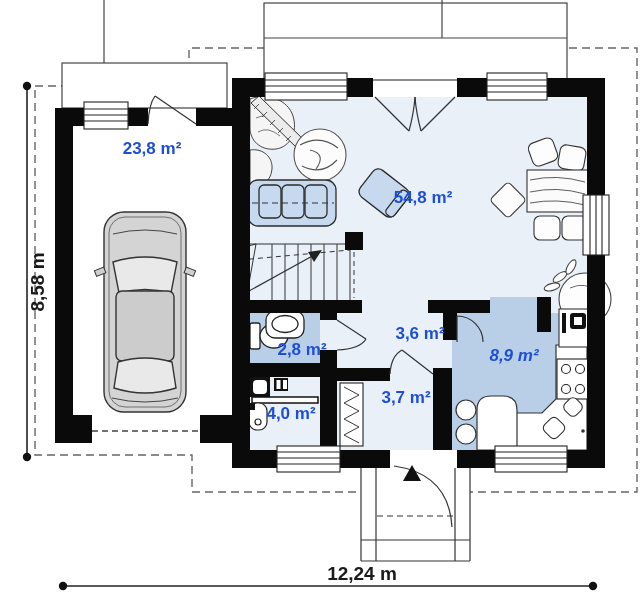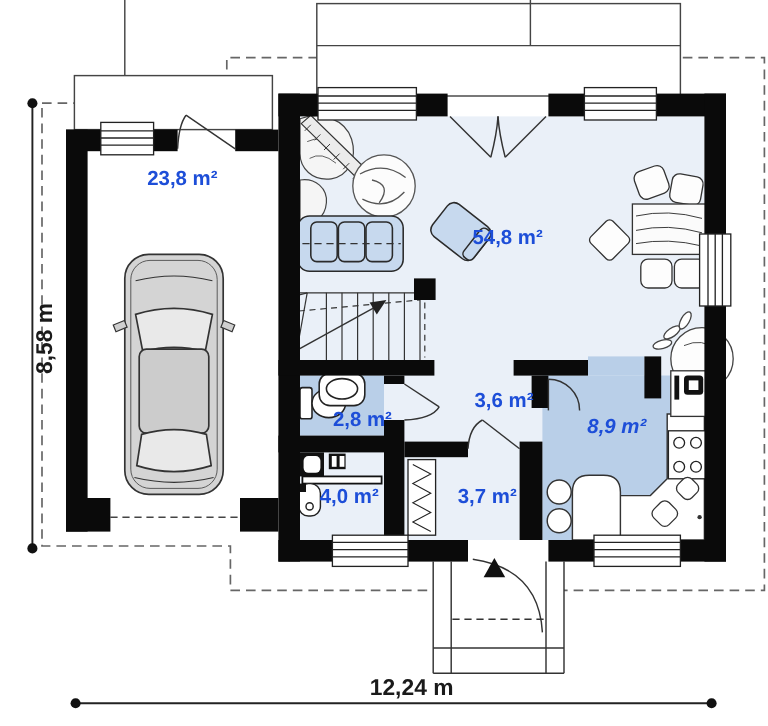--- a/index.html
+++ b/index.html
@@ -327,17 +327,17 @@
     </g>
   </g>
 </svg>
 
   <div class="lbl" style="left:152px;top:149px;">23,8 m²</div>
   <div class="lbl" style="left:423px;top:198px;">54,8 m²</div>
   <div class="lbl" style="left:302px;top:350px;text-align:center;">2,8 m²</div>
   <div class="lbl" style="left:420px;top:334px;">3,6 m²</div>
   <div class="lbl" style="left:514px;top:356px;font-style:italic;">8,9 m²</div>
   <div class="lbl" style="left:291px;top:414px;">4,0 m²</div>
-  <div class="lbl" style="left:406px;top:414px;">3,7 m²</div>
+  <div class="lbl" style="left:406px;top:398px;">3,7 m²</div>
 
   <div class="lbl dim dim-left" style="left:38px;top:282px;">8,58 m</div>
-  <div class="lbl dim" style="left:343px;top:574px;">12,24 m</div>
+  <div class="lbl dim" style="left:362px;top:574px;">12,24 m</div>
 </div>
 
 </body></html>

